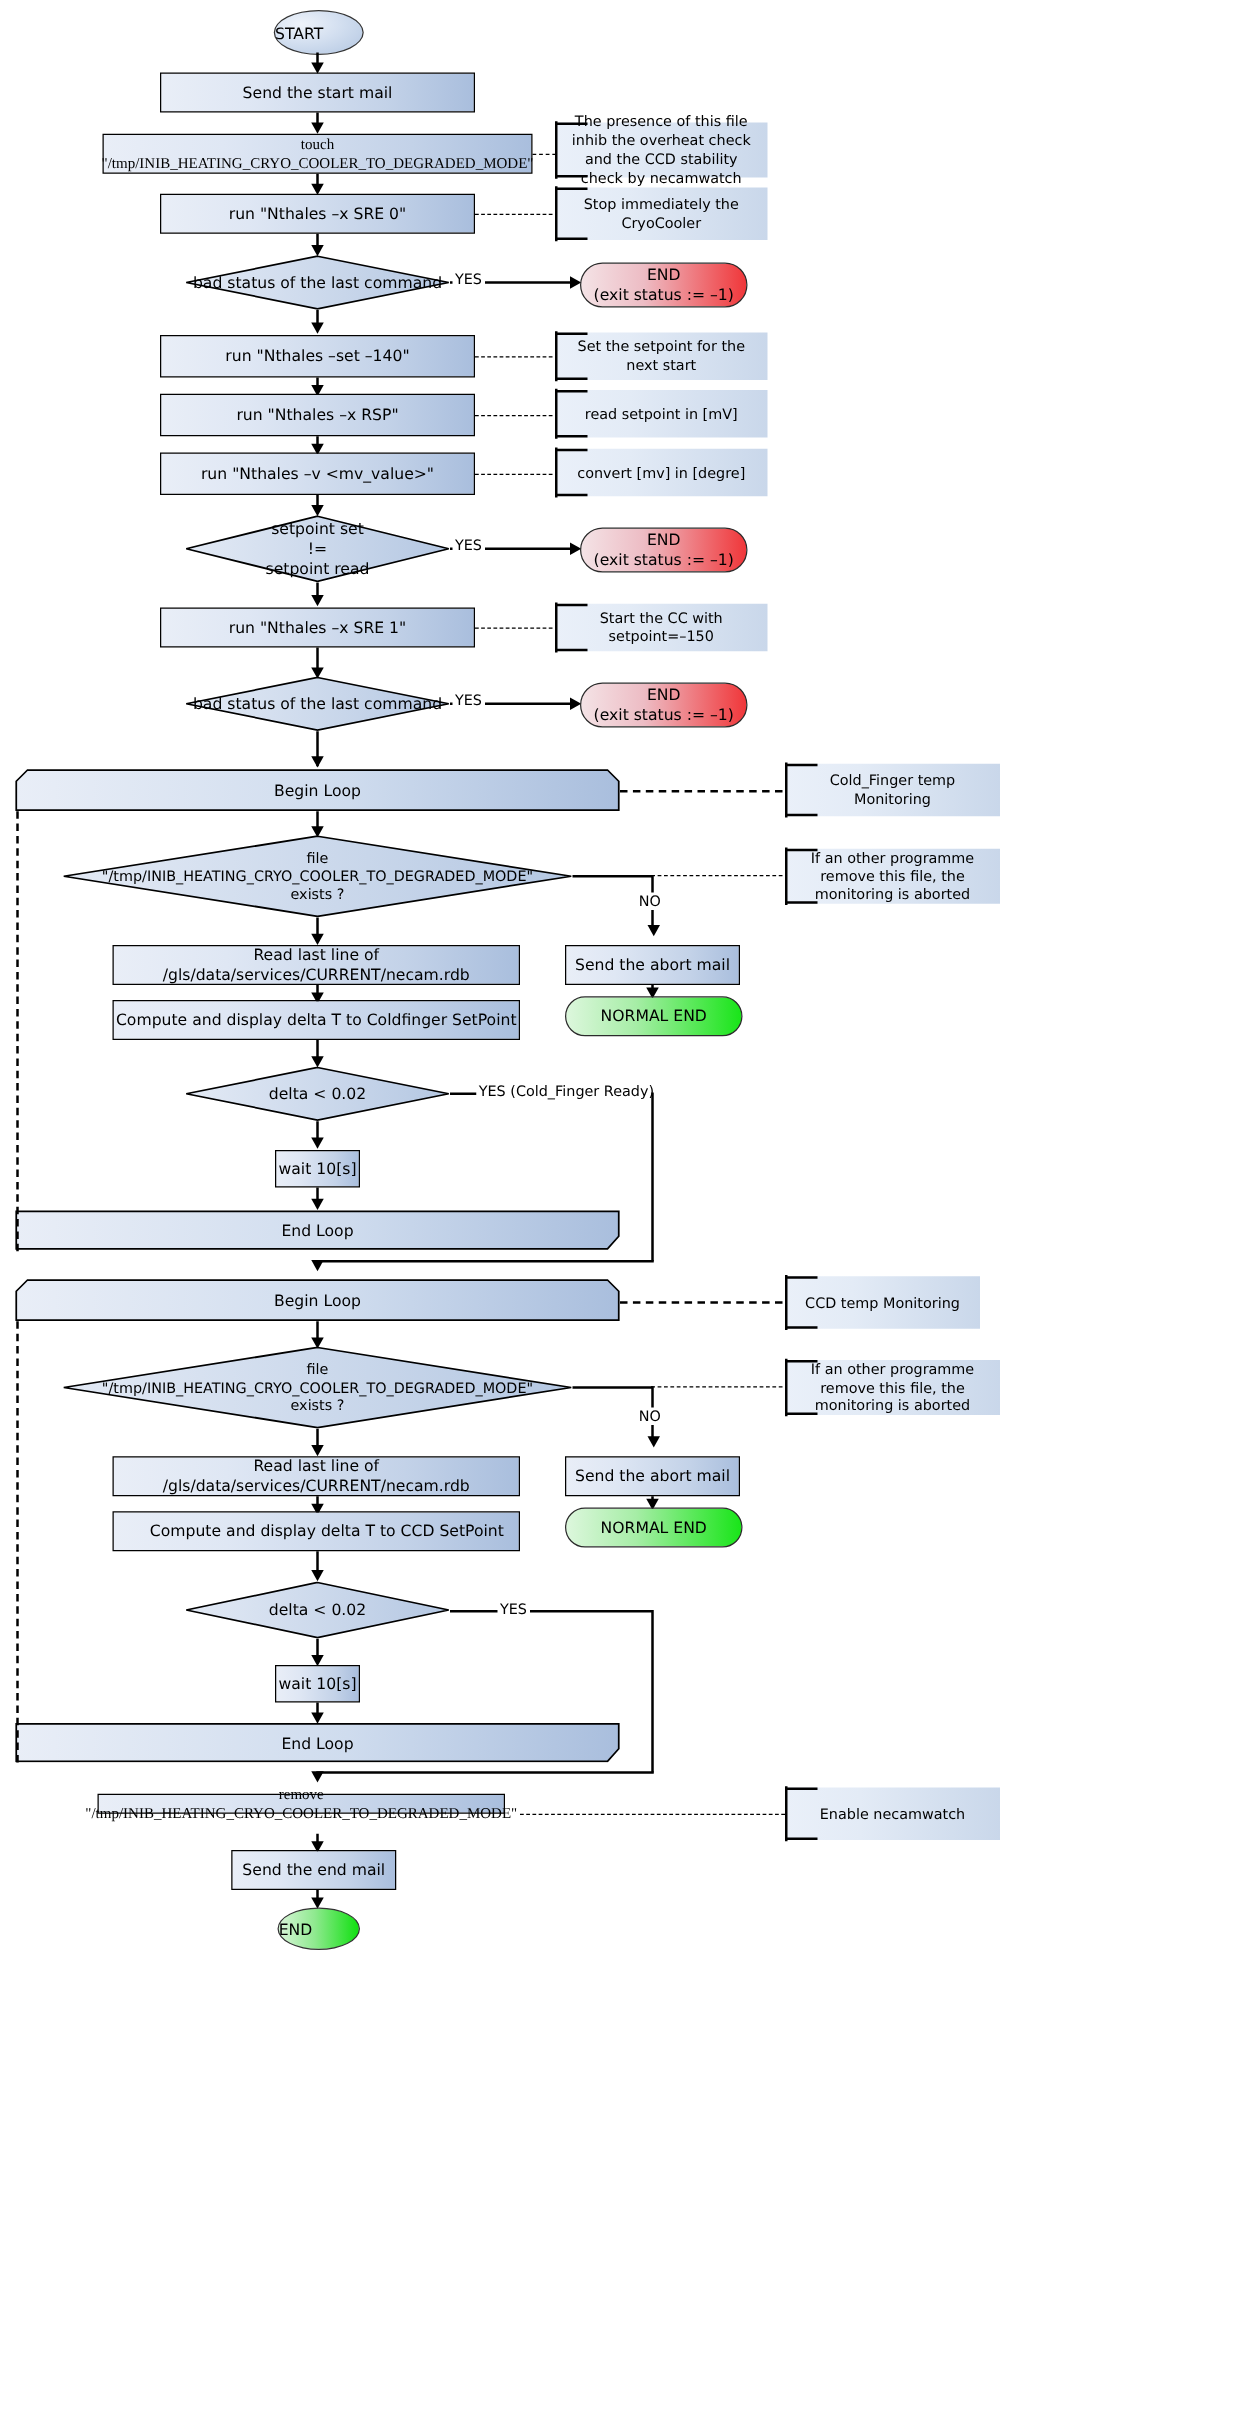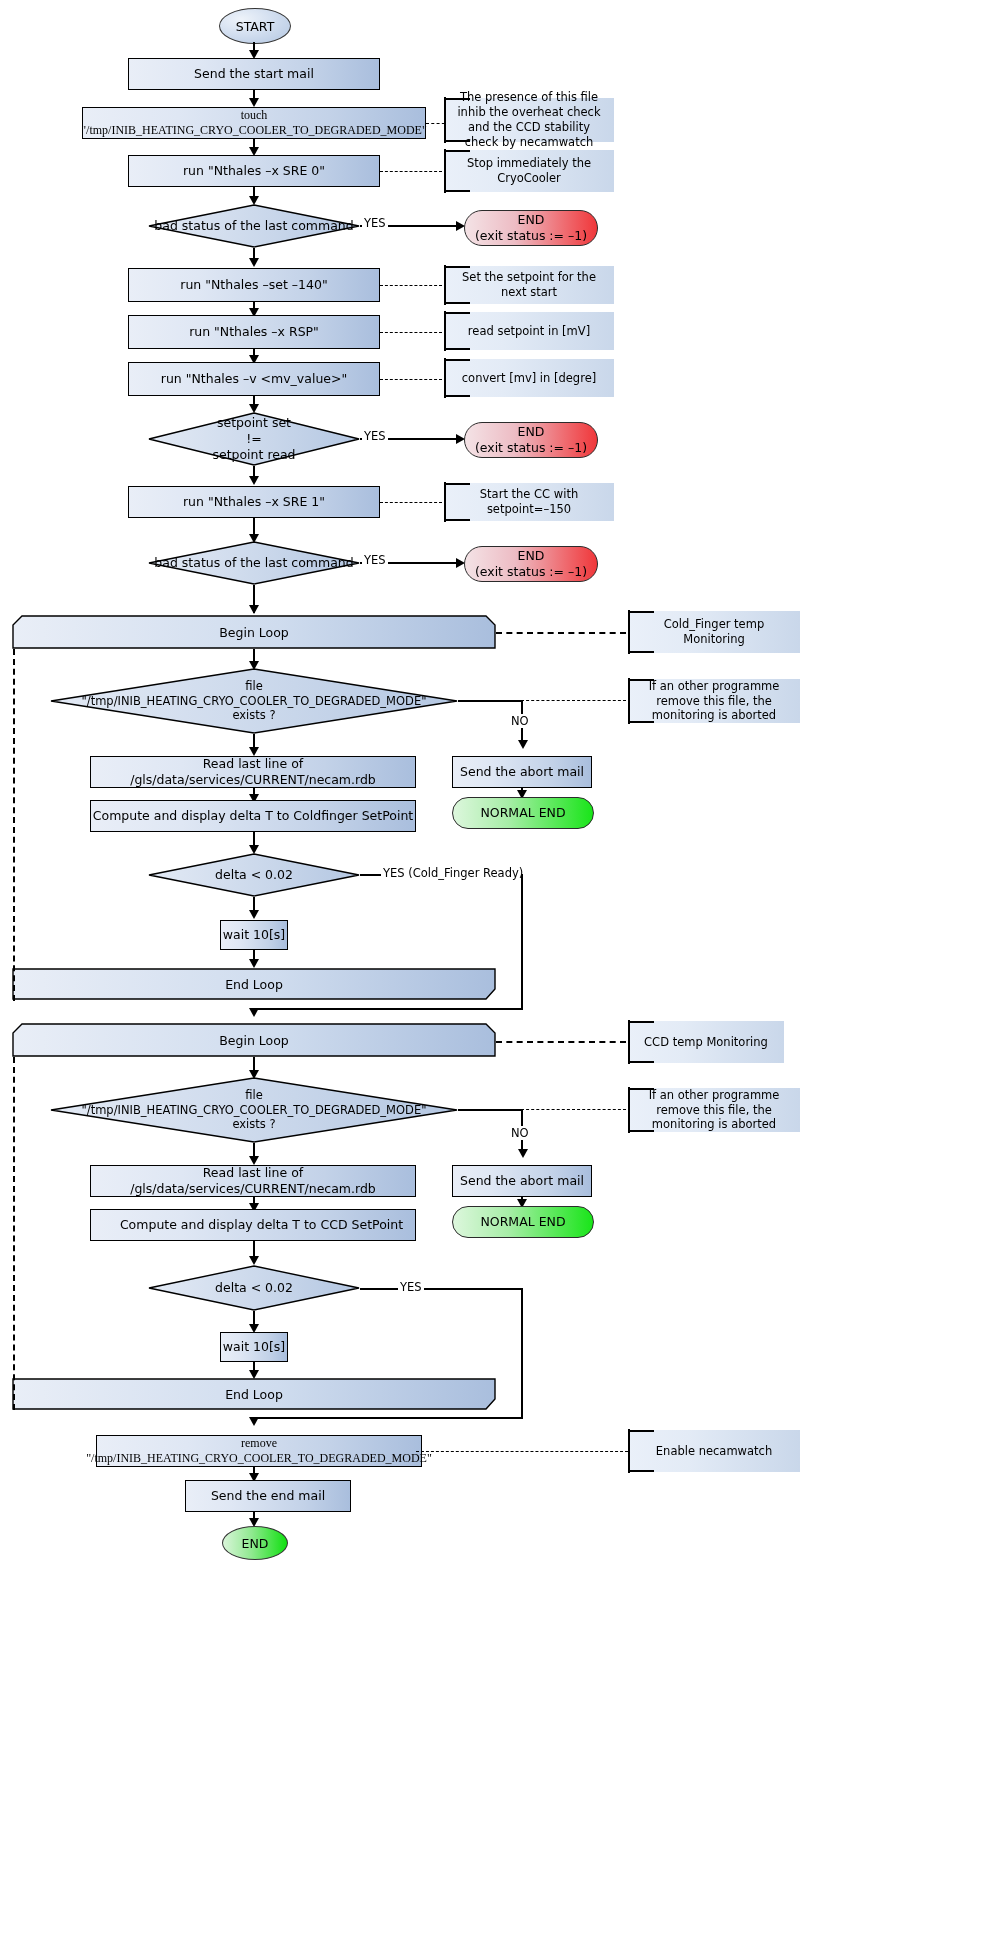--- a/index.html
+++ b/index.html
@@ -16,21 +16,21 @@
 
   
   .diamond{position:absolute;}
   .diamond svg{position:absolute;left:0;top:0;}
   .diamond .dlabel{position:absolute;left:0;top:0;width:100%;height:100%;
       display:flex;align-items:center;justify-content:center;text-align:center;
       font-size:12.5px;line-height:1.3;white-space:pre-line;}
 
   
   .term-ellipse{border:1.4px solid #333;border-radius:50%;
-      display:flex;align-items:center;justify-content:center;font-size:12.5px;position:absolute;}
+      display:flex;align-items:center;font-size:12.5px;position:absolute;}
   .term-start{background:radial-gradient(ellipse at 30% 30%,#eef3fa 0%,#d3dff0 45%,#b2c6e1 100%);}
   .term-green{background:linear-gradient(to right,#d9f5d9 0%,#8fe98f 45%,#10e010 100%);}
 
   
   .term-rr{position:absolute;border:1.6px solid #2b2b2b;border-radius:22px;
       display:flex;flex-direction:column;align-items:center;justify-content:center;
       font-size:12.5px;line-height:1.25;}
   .term-red{background:linear-gradient(to right,#f4e3e6 0%,#edbcc4 38%,#f0373a 100%);}
   .term-green-rr{background:linear-gradient(to right,#ddf7dd 0%,#a6eda6 40%,#19e519 100%);}
 
@@ -406,35 +406,35 @@
   <div class="arrow-d" style="left:249px;top:1370px;"></div>
 
   <div class="loopbar" style="left:12px;top:1378px;width:484px;height:32px;">
     <svg width="484" height="32" viewBox="0 0 484 32">
       <polygon points="1,1 483,1 483,21 474,31 1,31" fill="url(#lg1)" stroke="#000" stroke-width="1.4"></polygon>
     </svg>
     <div class="llabel">End Loop</div>
   </div>
   <div class="dash-v" style="left:13px;top:1057px;height:353px;"></div>
 
-  <div class="node proc small" style="left:96px;top:1435px;width:326px;height:32px;">
+  <div class="node proc small" style="left:78px;top:1435px;width:326px;height:16px;">
     <span>remove "/tmp/INIB_HEATING_CRYO_COOLER_TO_DEGRADED_MODE"</span>
   </div>
   <div class="dash" style="left:416px;top:1451px;width:212px;"></div>
   <div class="annot" style="left:628px;top:1430px;width:172px;height:42px;">
     <span class="ann-l"></span>
     <span class="ann-t"></span>
     <span class="ann-b"></span>
     <span>Enable necamwatch</span>
   </div>
 
   <div class="ln vl" style="left:253px;top:1467px;height:12px;"></div>
   <div class="arrow-d" style="left:249px;top:1473px;"></div>
 
-  <div class="node proc" style="left:185px;top:1480px;width:166px;height:32px;">
+  <div class="node proc" style="left:185px;top:1480px;width:132px;height:32px;">
     <span>Send the end mail</span>
   </div>
   <div class="ln vl" style="left:253px;top:1512px;height:12px;"></div>
   <div class="arrow-d" style="left:249px;top:1518px;"></div>
 
   <div class="term-ellipse term-green" style="left:222px;top:1526px;width:64px;height:32px;">
     <span>END</span>
   </div>
 
 </div>

